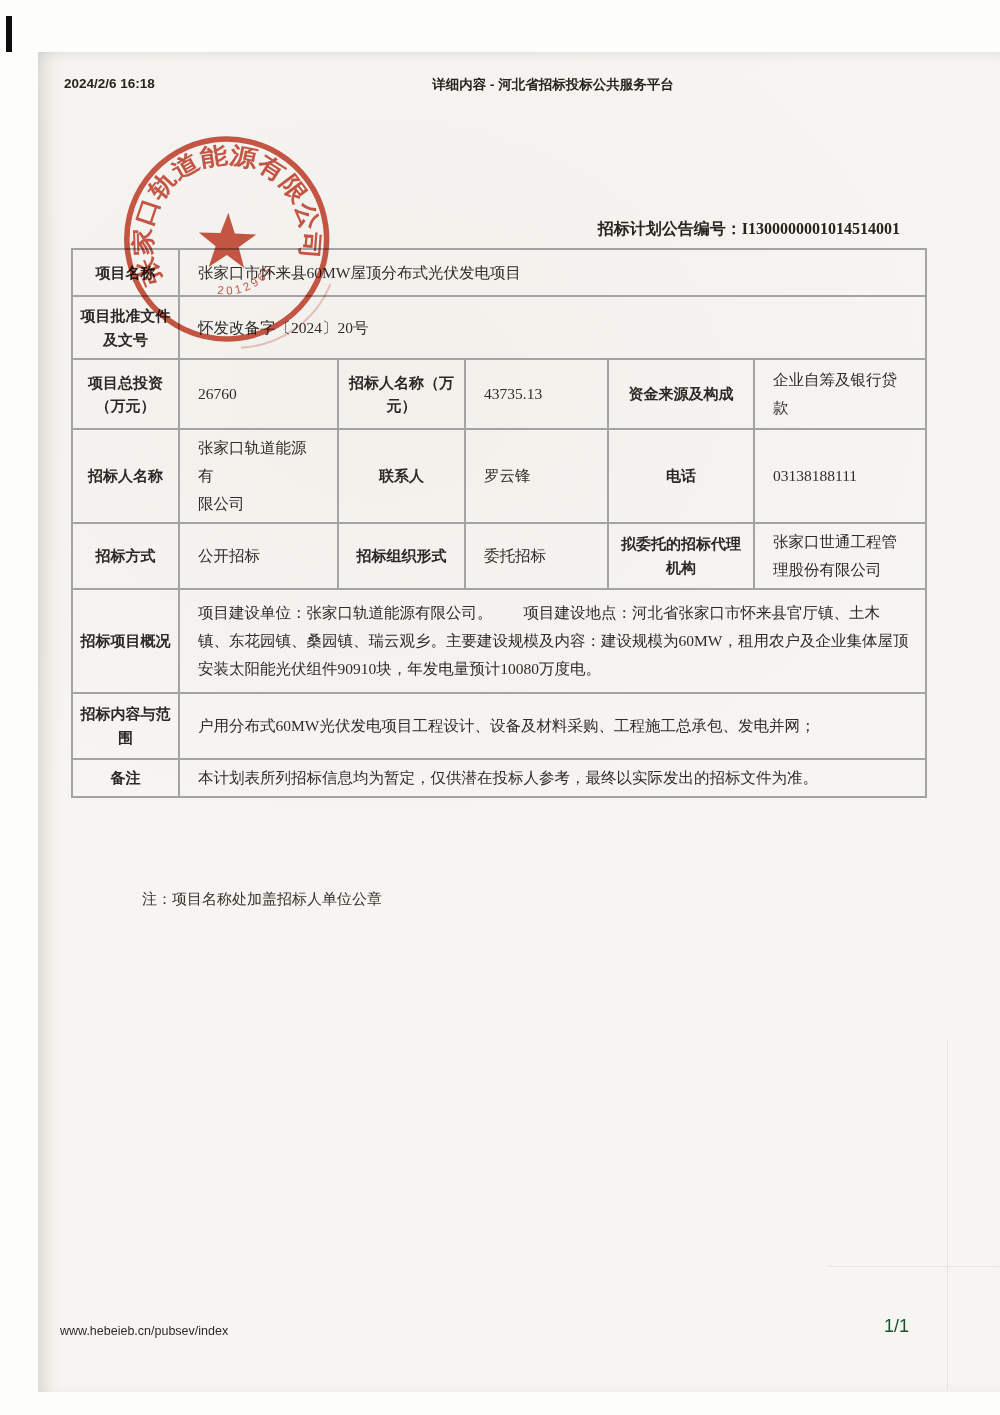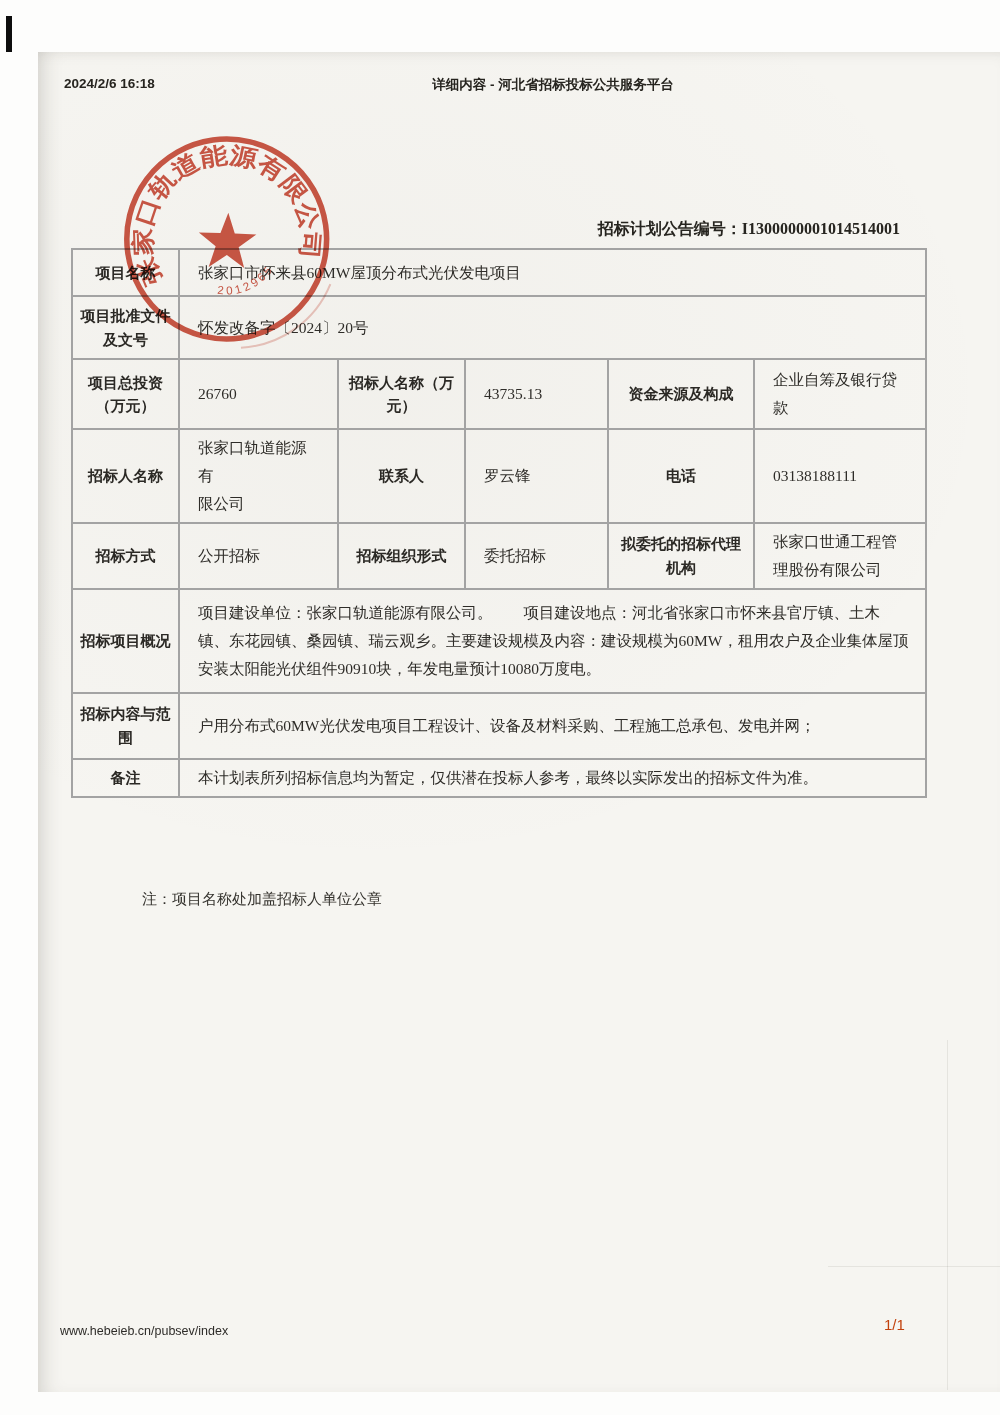--- a/index.html
+++ b/index.html
@@ -52,21 +52,21 @@
     padding:4px 16px 4px 18px;white-space:pre-line;color:#2e2c28;
   }
   tr.h47{height:47px} tr.h63{height:63px} tr.h70{height:70px} tr.h62{height:62px}
   tr.h66{height:66px} tr.h104{height:104px} tr.h64{height:64px} tr.h44{height:32px}
 
   .note{
     position:absolute;left:94px;top:890px;
     font-family:"Liberation Serif",serif;font-size:15px;color:#34322d;margin-left:48px;
   }
   .footer-url{position:absolute;left:60px;top:1316px;font-size:12.5px;color:#2e2c29;margin-top:8px;}
-  .footer-page{position:absolute;left:884px;top:1316px;font-size:15px;color:#c2410c;}
+  .footer-page{position:absolute;left:884px;top:1316px;font-size:18px;color:#14532d;}
 
   .stamp{
     position:absolute;left:116px;top:130px;width:222px;height:222px;
     transform:rotate(-8deg);
     opacity:0.85;mix-blend-mode:multiply;
   }
 </style>
 </head>
 <body>
 

